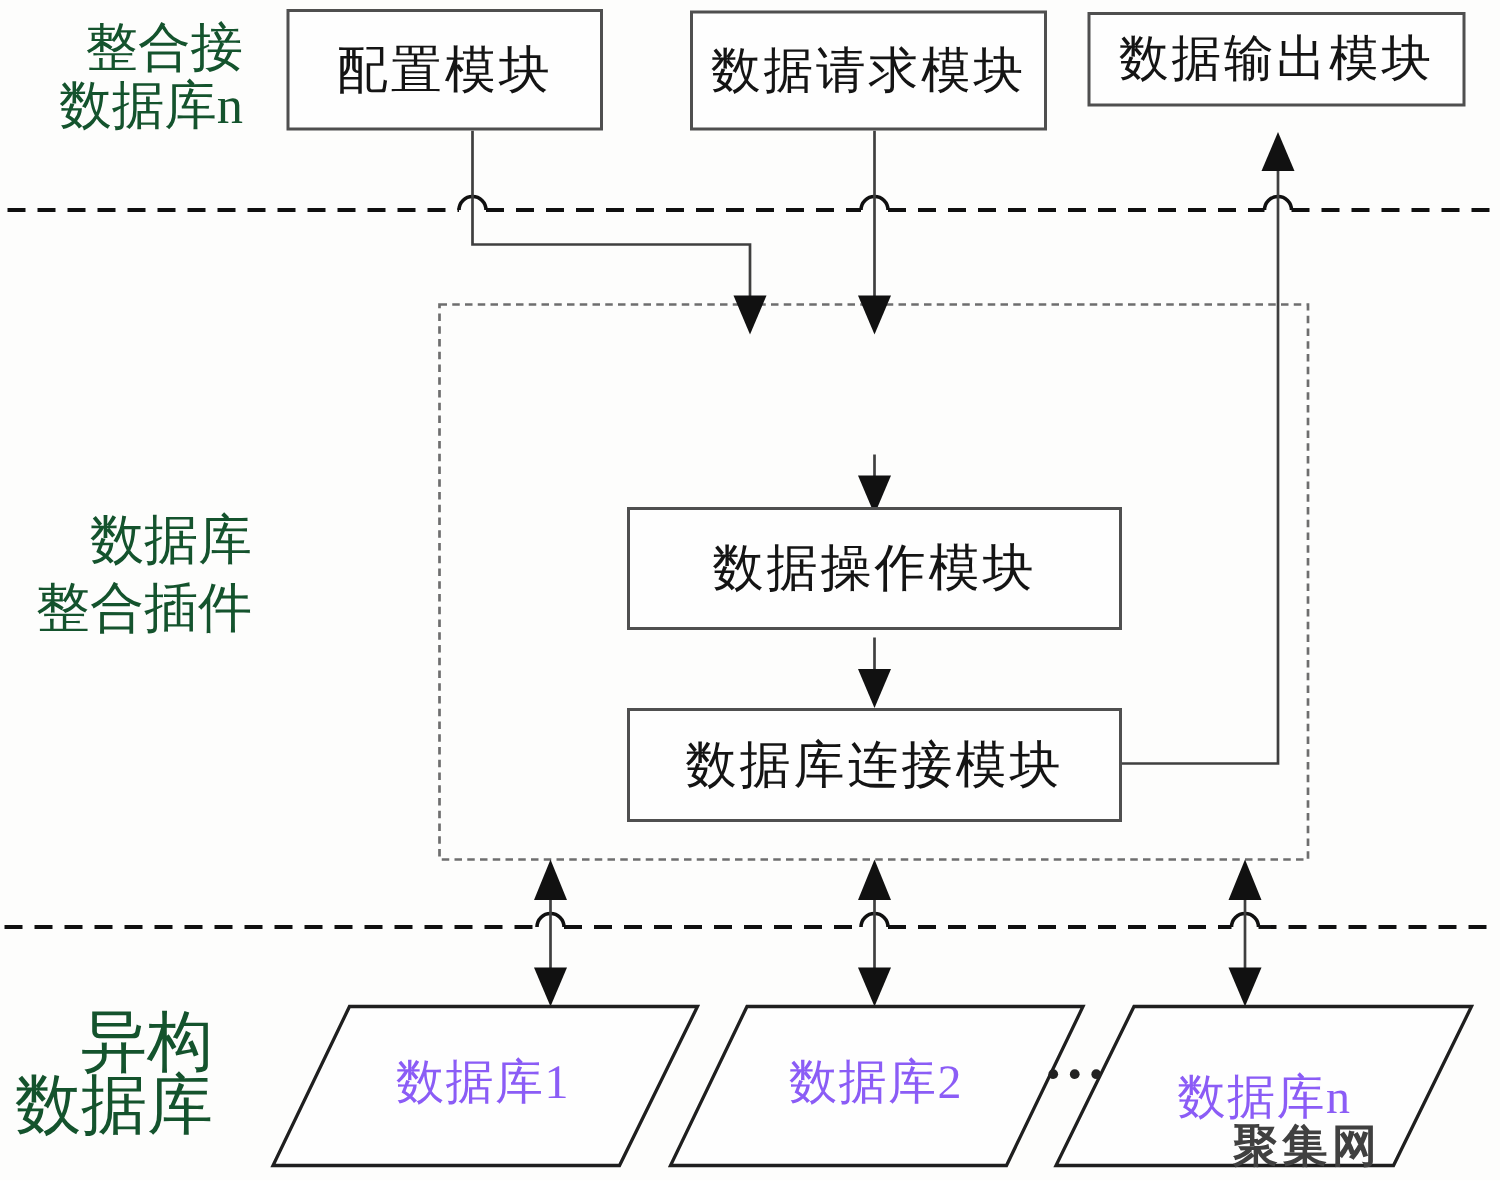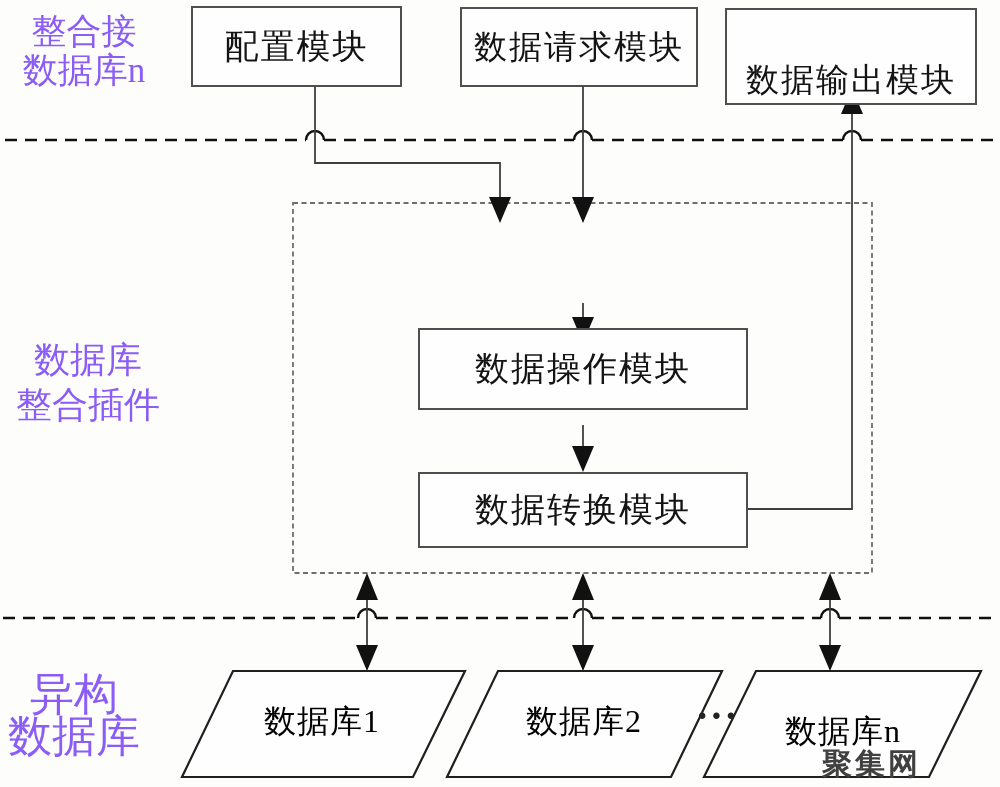--- a/index.html
+++ b/index.html
@@ -27,39 +27,39 @@
     justify-content: center;
   }
   .box-label {
     font-size: 34px;
     letter-spacing: 2px;
     white-space: nowrap;
     color: #141414;
   }
   .section-label {
     position: absolute;
-    text-align: center;
-    color: #8b5cf6;
+    text-align: right;
+    color: #14532d;
     white-space: nowrap;
   }
   .section-label .line { display: block; }
   .client-label  { left: 6px;  top: 12px;  width: 156px; font-size: 35px; line-height: 39px; }
   .plugin-label  { left: 8px;  top: 338px; width: 160px; font-size: 36px; line-height: 45px; }
   .hetero-label  { left: 6px;  top: 674px; width: 136px; font-size: 44px; line-height: 42px; }
   .pg-label {
     position: absolute;
     top: 701px;
     height: 42px;
     width: 200px;
     display: flex;
     align-items: center;
     justify-content: center;
     font-size: 32px;
     letter-spacing: 1px;
-    color: #000000;
+    color: #8b5cf6;
     white-space: nowrap;
   }
   .ellipsis {
     position: absolute;
     left: 692px; top: 694px;
     width: 50px; height: 42px;
     display: flex; align-items: center; justify-content: center;
     font-size: 40px;
     font-weight: bold;
     color: #222222;
@@ -142,29 +142,29 @@
       <polygon points="756,671 981,671 929,777 704,777"></polygon>
     </g>
   </svg>
 
   <div class="box" style="left:191px; top:6px; width:211px; height:81px;">
     <span class="box-label">配置模块</span>
   </div>
   <div class="box" style="left:460px; top:7px; width:238px; height:80px;">
     <span class="box-label" style="font-size:33px;">数据请求模块</span>
   </div>
-  <div class="box" style="left:725px; top:8px; width:252px; height:97px;align-items:flex-end;">
+  <div class="box" style="left:725px; top:8px; width:252px; height:63px;">
     <span class="box-label" style="font-size:33px;">数据输出模块</span>
   </div>
 
-  <div class="box" style="left:418px; top:328px; width:330px; height:82px;">
+  <div class="box" style="left:418px; top:338px; width:330px; height:82px;">
     <span class="box-label">数据操作模块</span>
   </div>
   <div class="box" style="left:418px; top:472px; width:330px; height:76px;">
-    <span class="box-label">数据转换模块</span>
+    <span class="box-label">数据库连接模块</span>
   </div>
 
   <div class="section-label client-label">
     <span class="line">整合接</span>
     <span class="line">数据库n</span>
   </div>
   <div class="section-label plugin-label">
     <span class="line">数据库</span>
     <span class="line">整合插件</span>
   </div>

